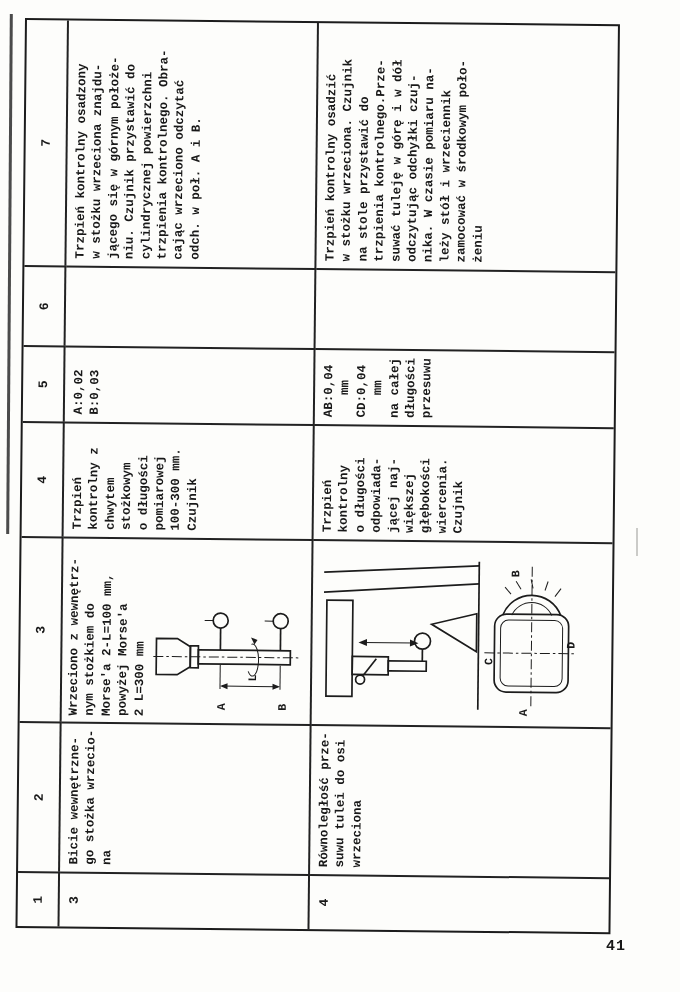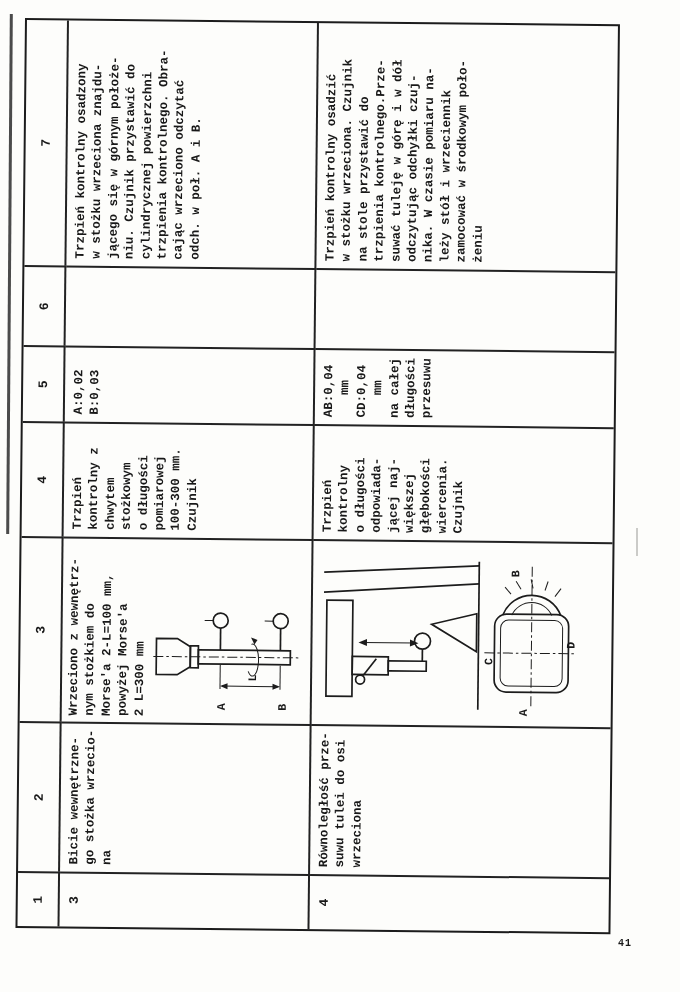--- a/index.html
+++ b/index.html
@@ -38,21 +38,21 @@
   .no-cell{padding-top:7px;text-align:center;font-size:13px;}
   .fig-cell{padding:4px 2px 0 6px;}
   .fig-cell .note{font-size:12.5px;line-height:16.4px;white-space:pre-line;font-weight:700;margin-bottom:2px;}
   svg{display:block;}
   svg text{font-size:11.5px;font-weight:700;fill:#181818;font-family:"Liberation Mono","DejaVu Sans Mono",monospace;}
   .ln{stroke:#1c1c1c;stroke-width:1.7;fill:none;}
   .thin{stroke:#1c1c1c;stroke-width:1;fill:none;}
   .fillk{fill:#1c1c1c;stroke:none;}
   .dash{stroke:#1c1c1c;stroke-width:1;fill:none;stroke-dasharray:10 3 2.5 3;}
 
-  .pageno{position:absolute;left:606px;top:938px;font-size:10px;font-weight:700;letter-spacing:1px;margin-left:12px;}
+  .pageno{position:absolute;left:606px;top:938px;font-size:15px;font-weight:700;letter-spacing:1px;}
 
   
   .edge-line{position:absolute;left:8px;top:14px;width:2.5px;height:520px;background:#2b2b2b;opacity:.85;transform:rotate(.4deg);}
   .speckle{position:absolute;width:4px;height:3px;background:#555;border-radius:50%;opacity:.6;}
   .streak{position:absolute;left:636px;top:528px;width:2px;height:28px;background:#9a9a96;opacity:.5;}
 </style>
 </head>
 <body>
 
 <div class="page">

